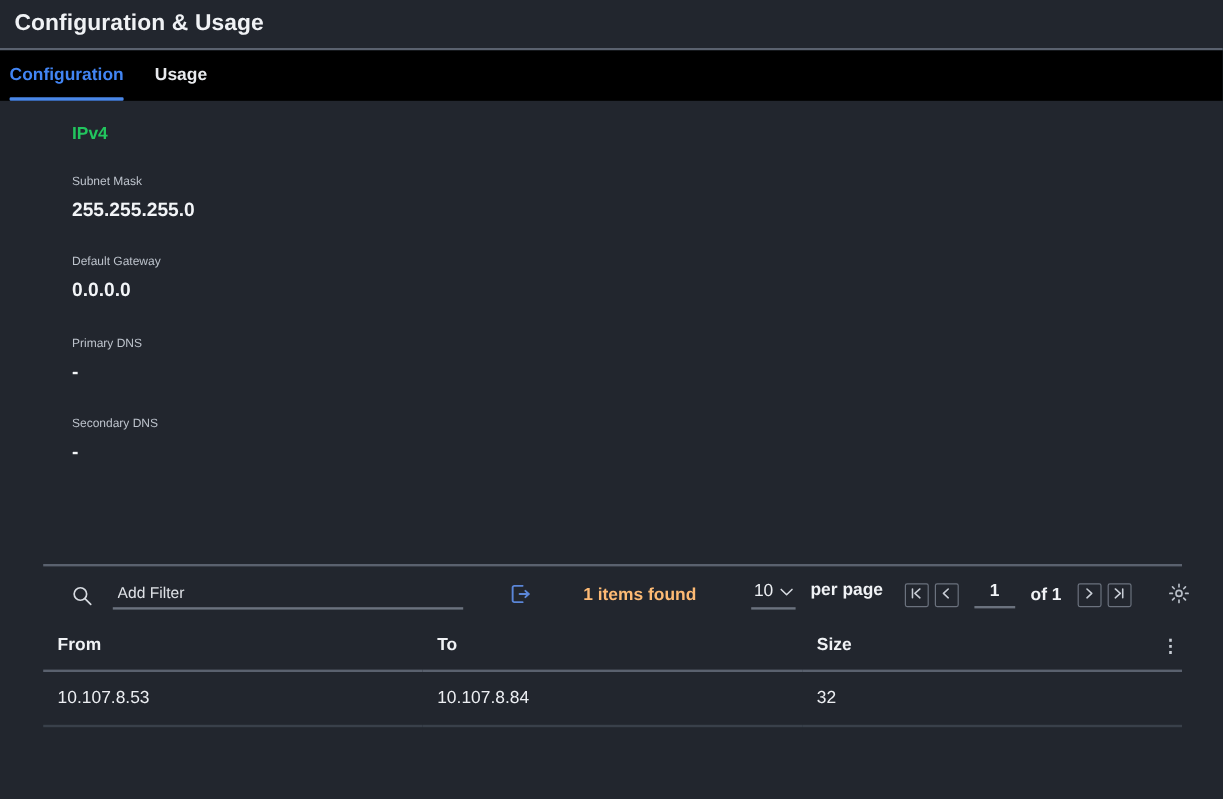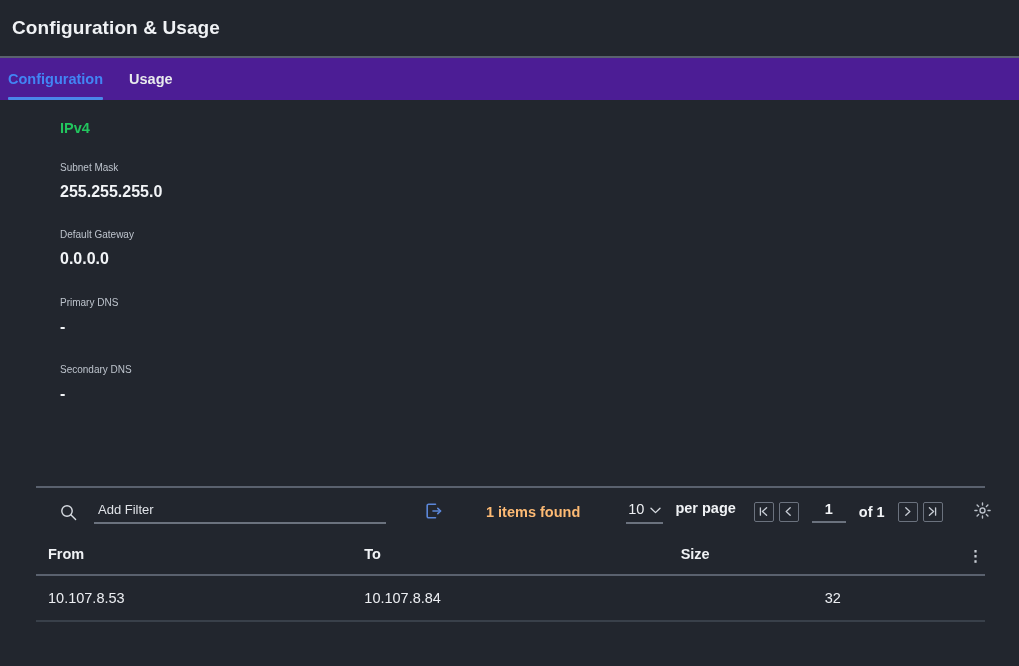--- a/index.html
+++ b/index.html
@@ -8,38 +8,38 @@
     width: 1019px;
     height: 666px;
     overflow: hidden;
     background: #22262e;
     font-family: "Liberation Sans", sans-serif;
     -webkit-font-smoothing: antialiased;
   }
 
   
   #page-header {
-    height: 58px;
+    height: 42px;
     background: #22262e;
     display: flex;
     align-items: center;
     padding: 10px 12px;
     border-bottom: 2px solid #5a616e;
   }
   #page-title {
     font-size: 19px;
     font-weight: bold;
     color: #f0f2f5;
     letter-spacing: .1px;
   }
 
   
   #tab-bar {
     height: 42px;
-    background: #4c1d95;
+    background: #000000;
     display: flex;
     align-items: stretch;
     padding-left: 8px;
     position: relative;
   }
   .tab {
     display: flex;
     align-items: center;
     padding: 0 18px 0 0;
     margin-right: 26px;
@@ -210,21 +210,21 @@
     color: #f0f2f5;
     padding: 10px 0 12px 12px;
     border-bottom: 2px solid #5a616e;
   }
   #data-table td {
     font-size: 14.5px;
     color: #eceef2;
     padding: 14px 0 14px 12px;
     border-bottom: 2px solid #39404a;
   }
-  th.col-size, td.col-size { text-align: center; padding-right: 0; }
+  th.col-size, td.col-size { text-align: left; padding-right: 0; }
   th.col-size { position: relative; padding-right: 26px; }
   td.col-size { padding-right: 26px; }
   #size-menu-icon {
     position: absolute;
     right: 2px;
     top: 50%;
     transform: translateY(-50%);
     cursor: pointer;
     color: #c8cdd5;
     font-size: 15px;

